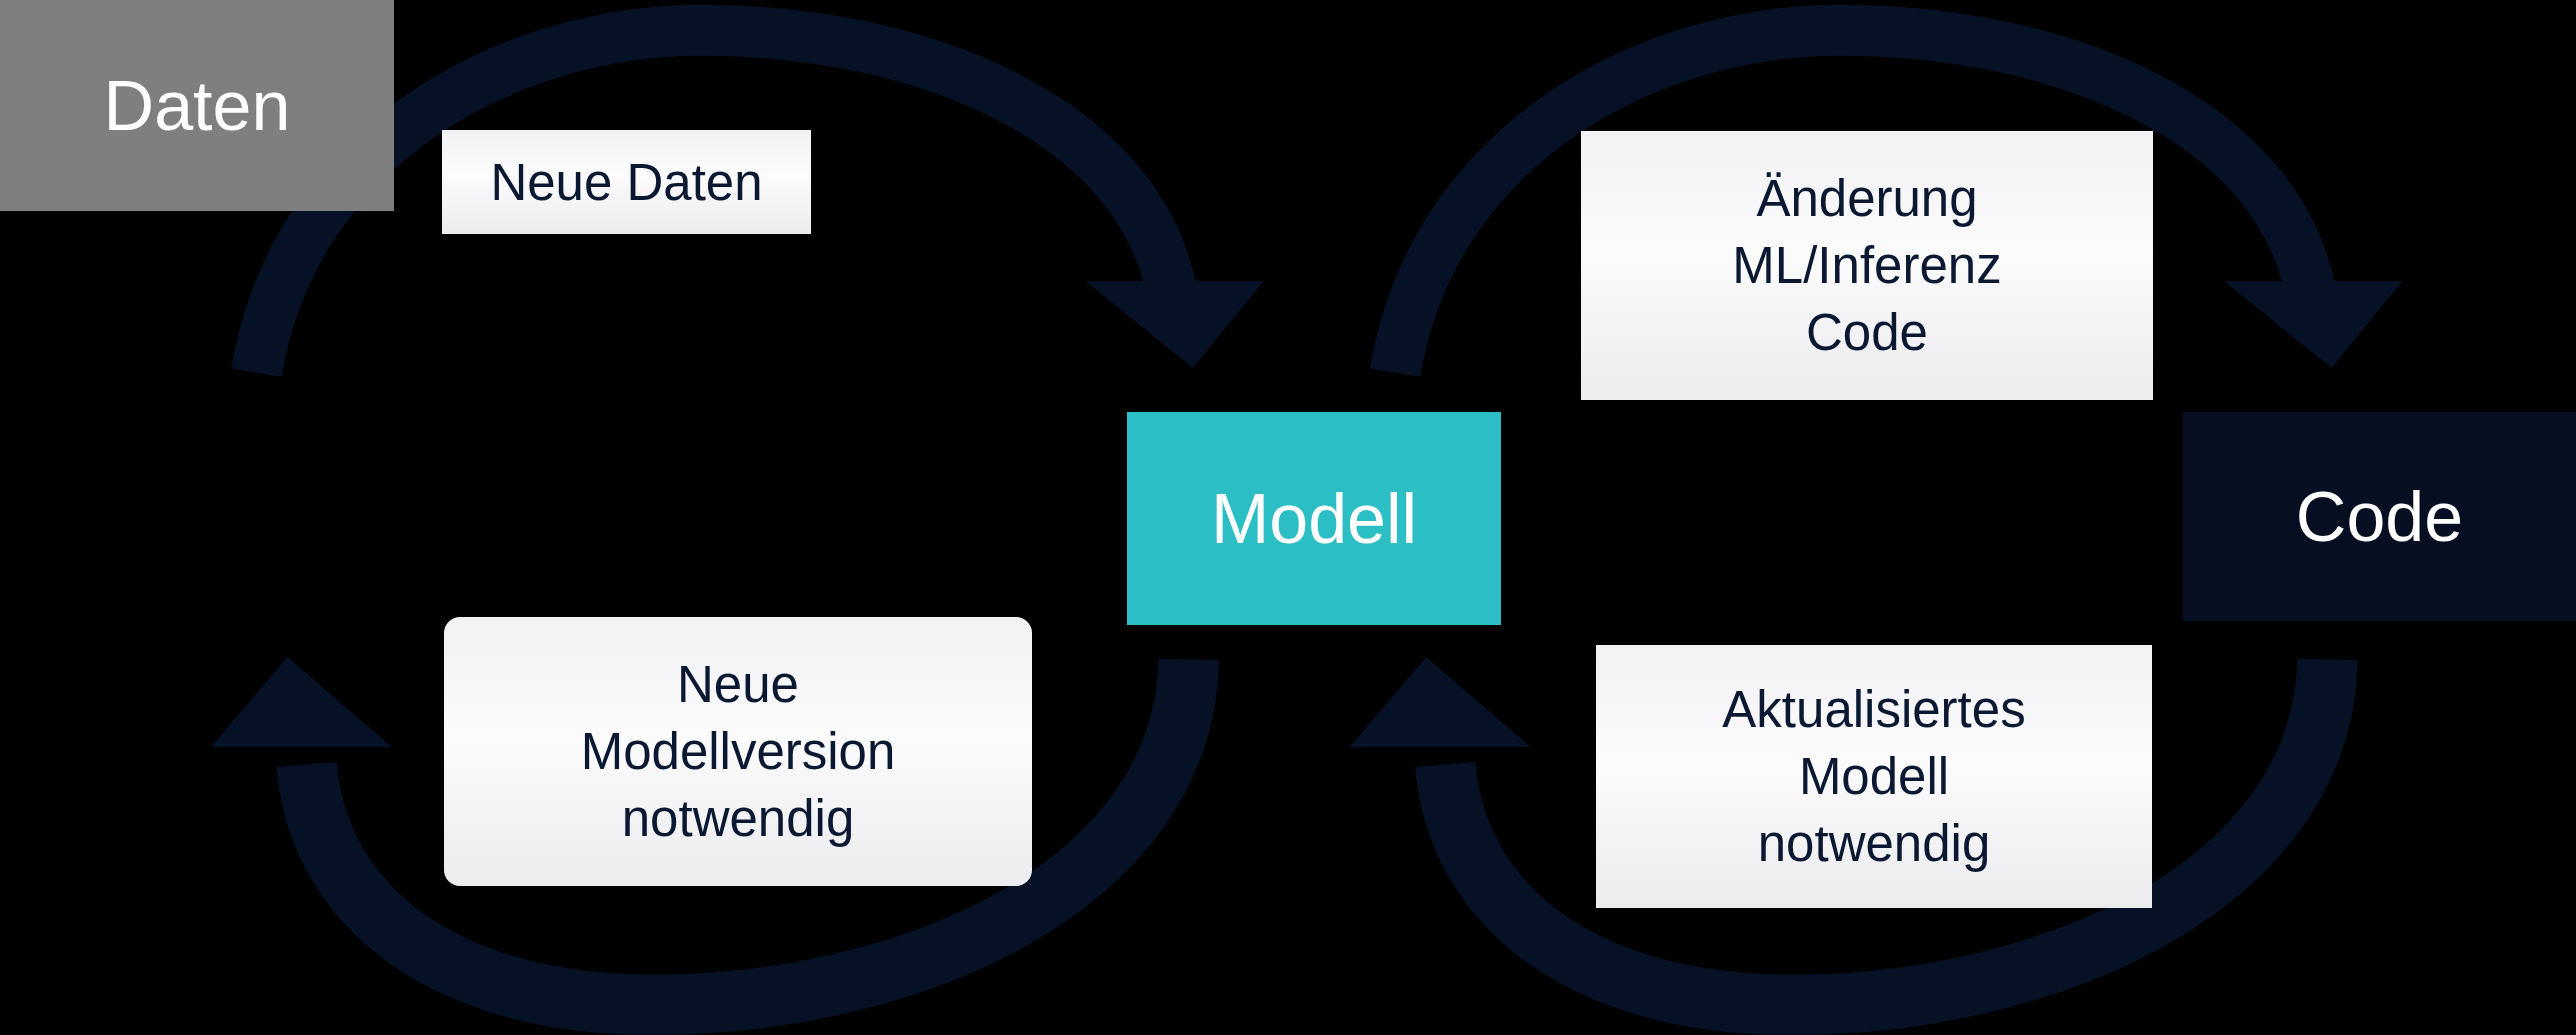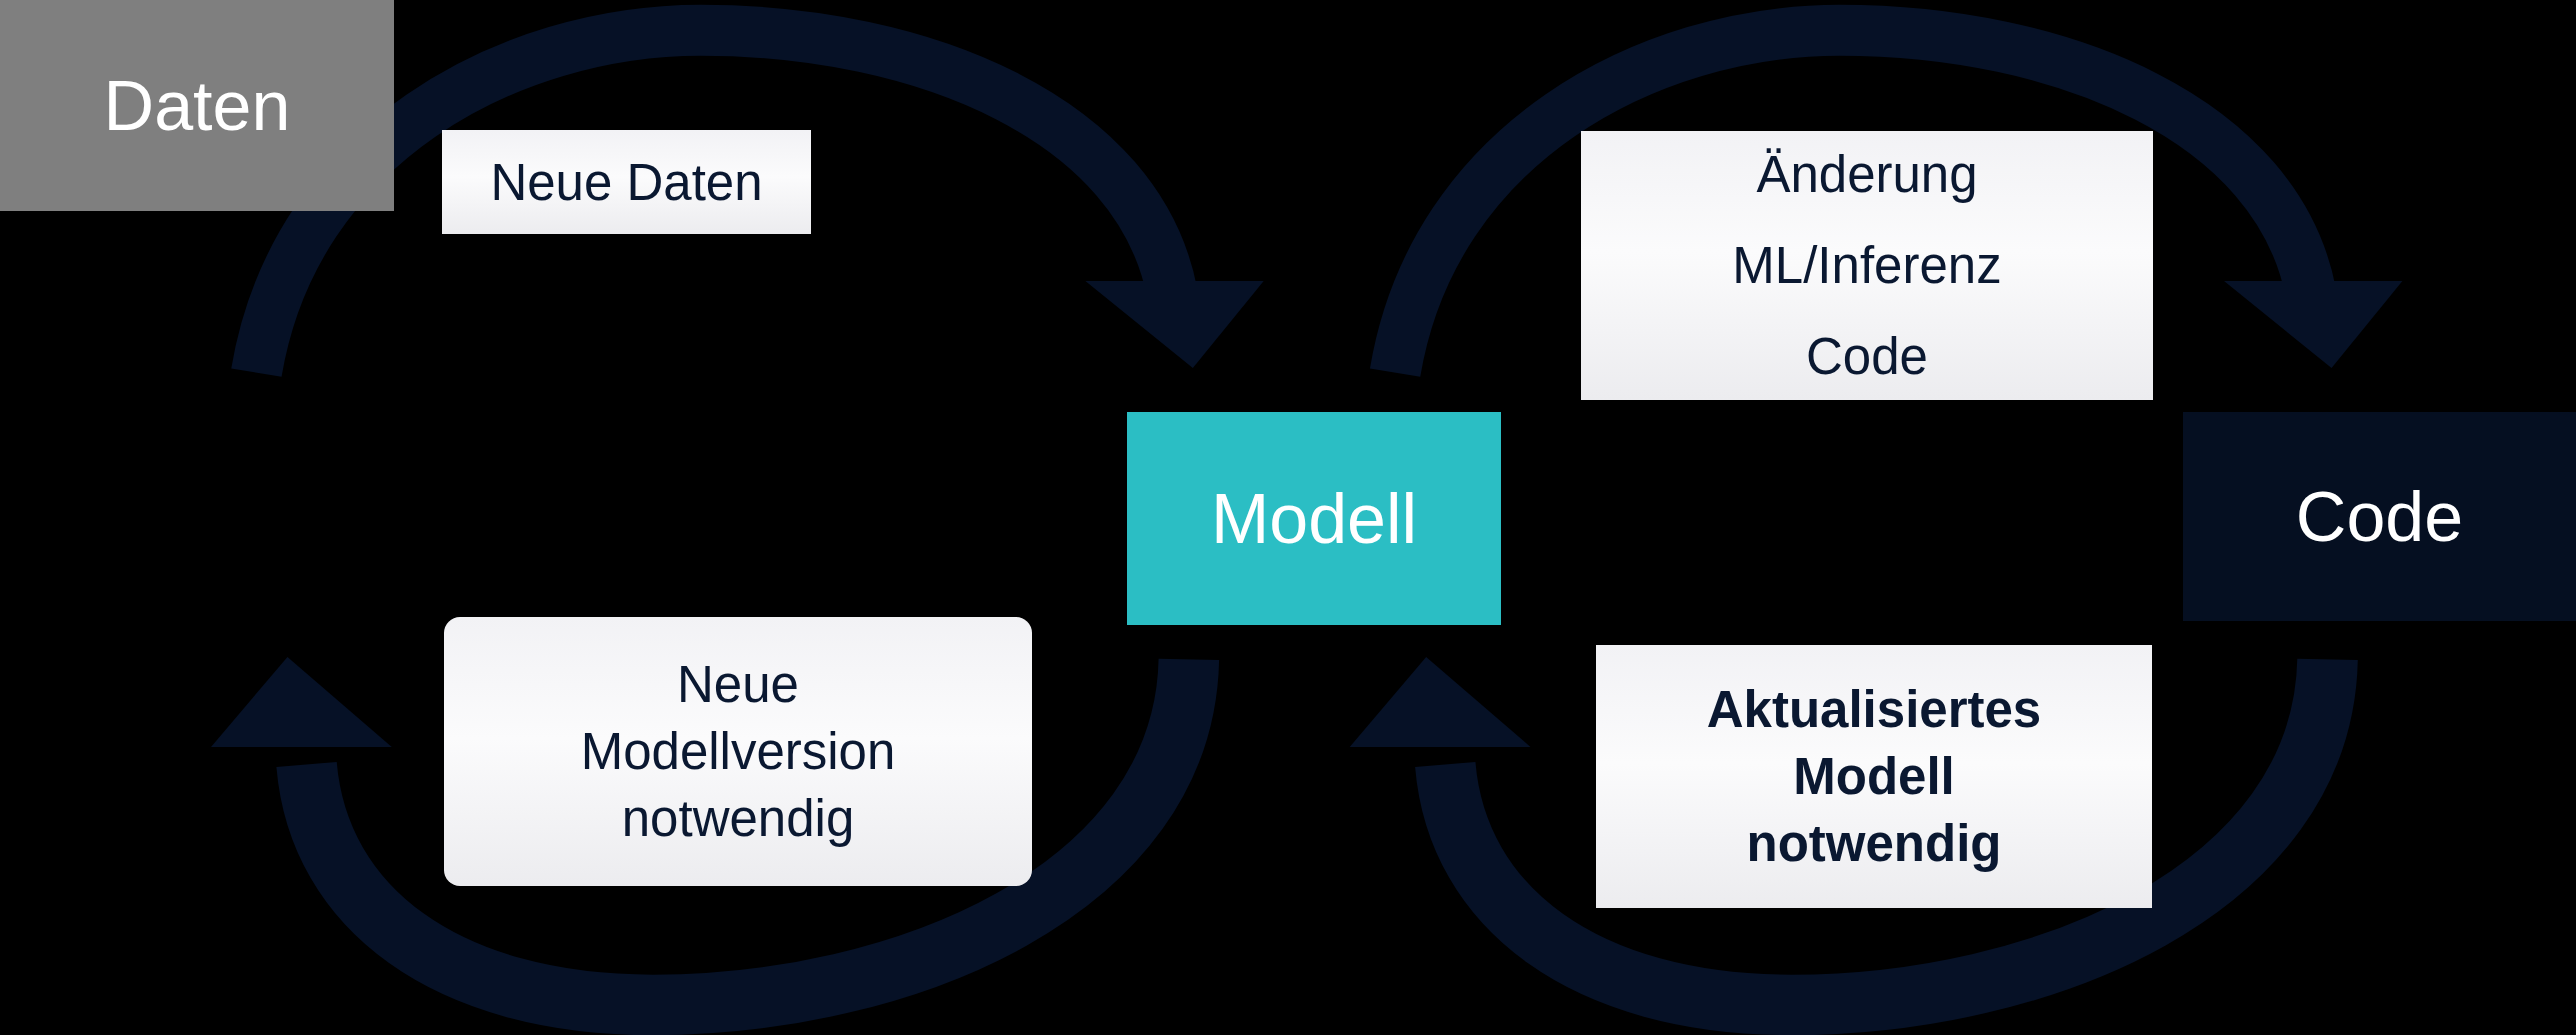--- a/index.html
+++ b/index.html
@@ -27,23 +27,23 @@
   .node-code{left:2183px;top:412px;width:393px;height:209px;background:var(--node_code_bg,#050F21);}
 
   .label-card{
     position:absolute;
     display:flex;flex-direction:column;align-items:center;justify-content:center;
     background:linear-gradient(180deg,var(--label_bg_top,#F2F2F5) 0%,var(--label_bg_mid,#FBFBFC) 45%,var(--label_bg_bottom,#ECECEF) 100%);
     color:var(--label_text,#0A1831);
     font-size:51px;line-height:67px;text-align:right;
   }
   .label-neue-daten{left:442px;top:130px;width:369px;height:104px;}
-  .label-aenderung{left:1581px;top:131px;width:572px;height:269px;gap:24px;}
+  .label-aenderung{left:1581px;top:131px;width:572px;height:269px;}
   .label-neue-modellversion{left:444px;top:617px;width:588px;height:269px;border-radius:16px;}
-  .label-aktualisiertes{left:1596px;top:645px;width:556px;height:263px;font-weight:bold;}
+  .label-aktualisiertes{left:1596px;top:645px;width:556px;height:263px;}
 </style>
 </head>
 <body>
 
 <div class="stage">
 
   <svg class="arrows-svg" viewBox="0 0 3235 1301" aria-hidden="true">
 
     <path class="arc arc-top" d="M 322 468 C 370 180 640 38 880 38 C 1160 38 1430 150 1472 368"></path>
     <polygon class="ah" points="1363,353 1587,353 1498,462"></polygon>

